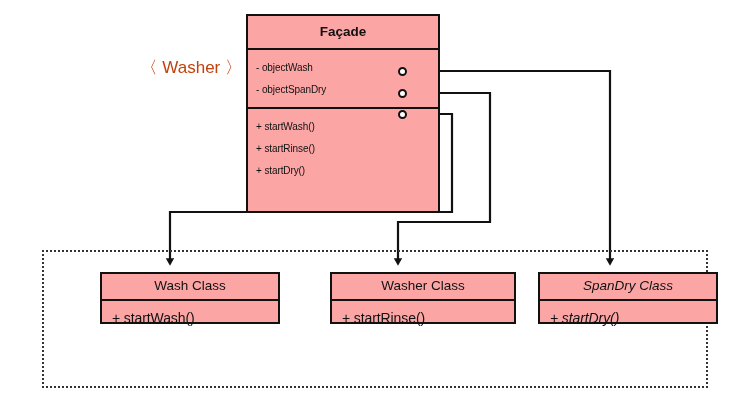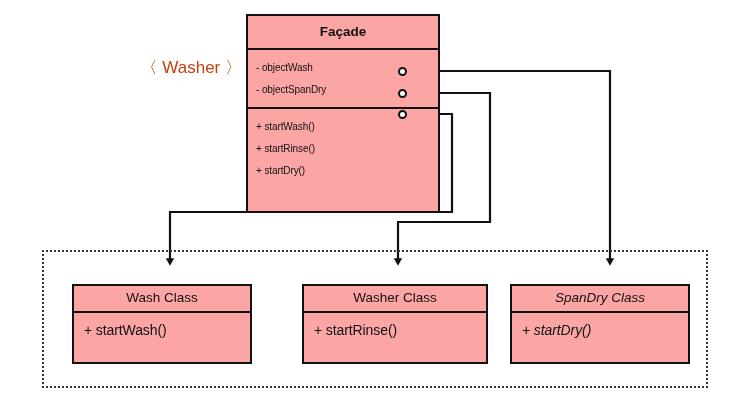--- a/index.html
+++ b/index.html
@@ -95,22 +95,23 @@
     text-align: center;
     font-style: italic;
     font-weight: bold;
     font-size: 12px;
     color: #111111;
     z-index: 2;
   }
 
   
   .leaf-box {
-    top: 284px;
-    height: 80px;
+    top: 272px;
+    height: 52px;
+    margin-left: 28px;
   }
   .leaf-box .uml-title {
     font-size: 13.5px;
     line-height: 24px;
     height: 27px;
     font-weight: normal;
   }
   .leaf-box .uml-compartment {
     padding: 7px 0 0 10px;
   }

